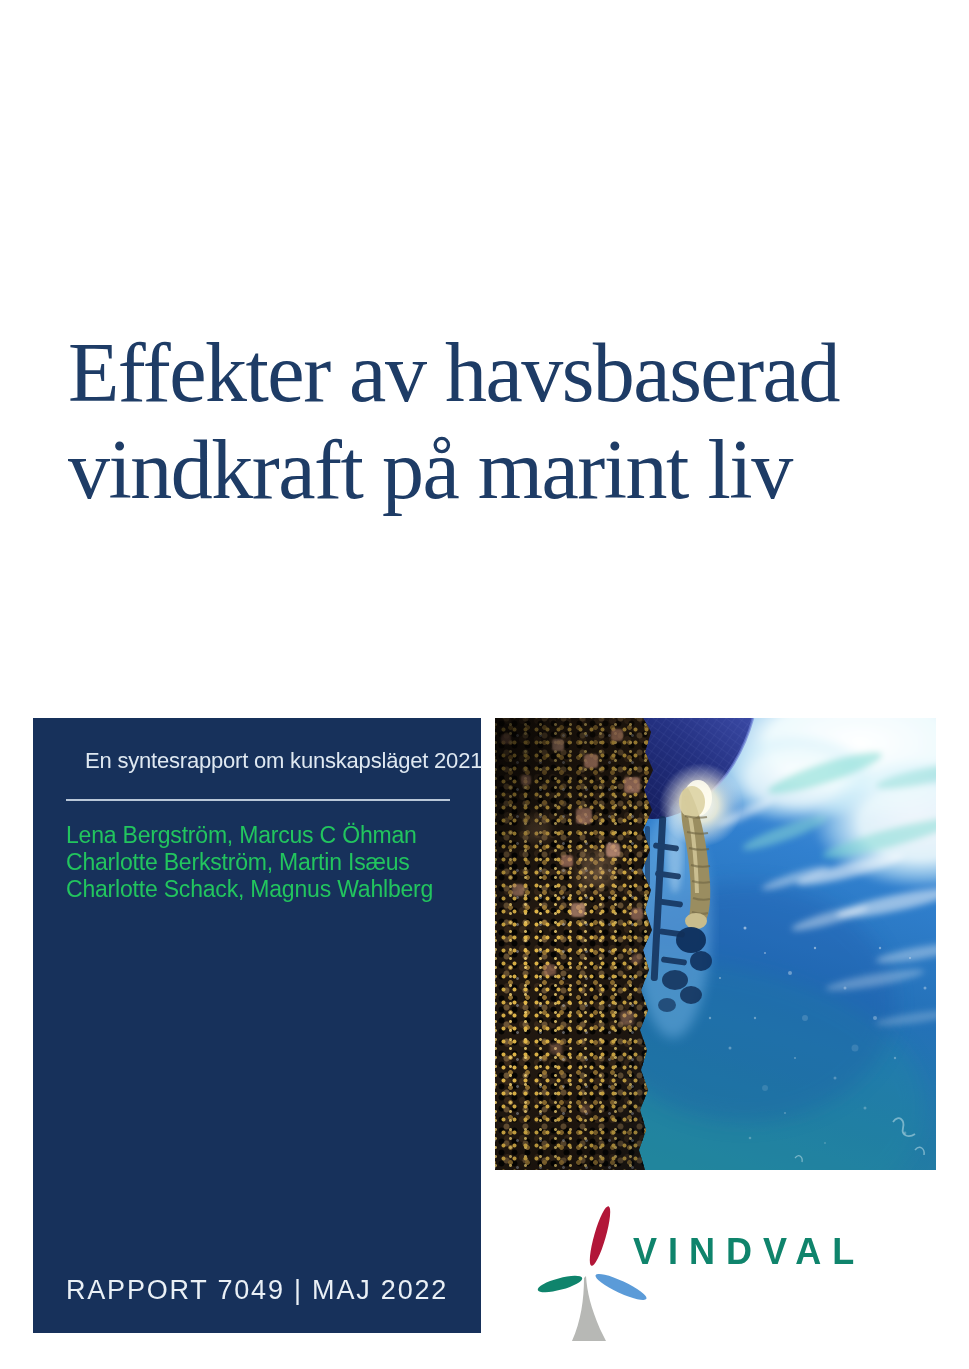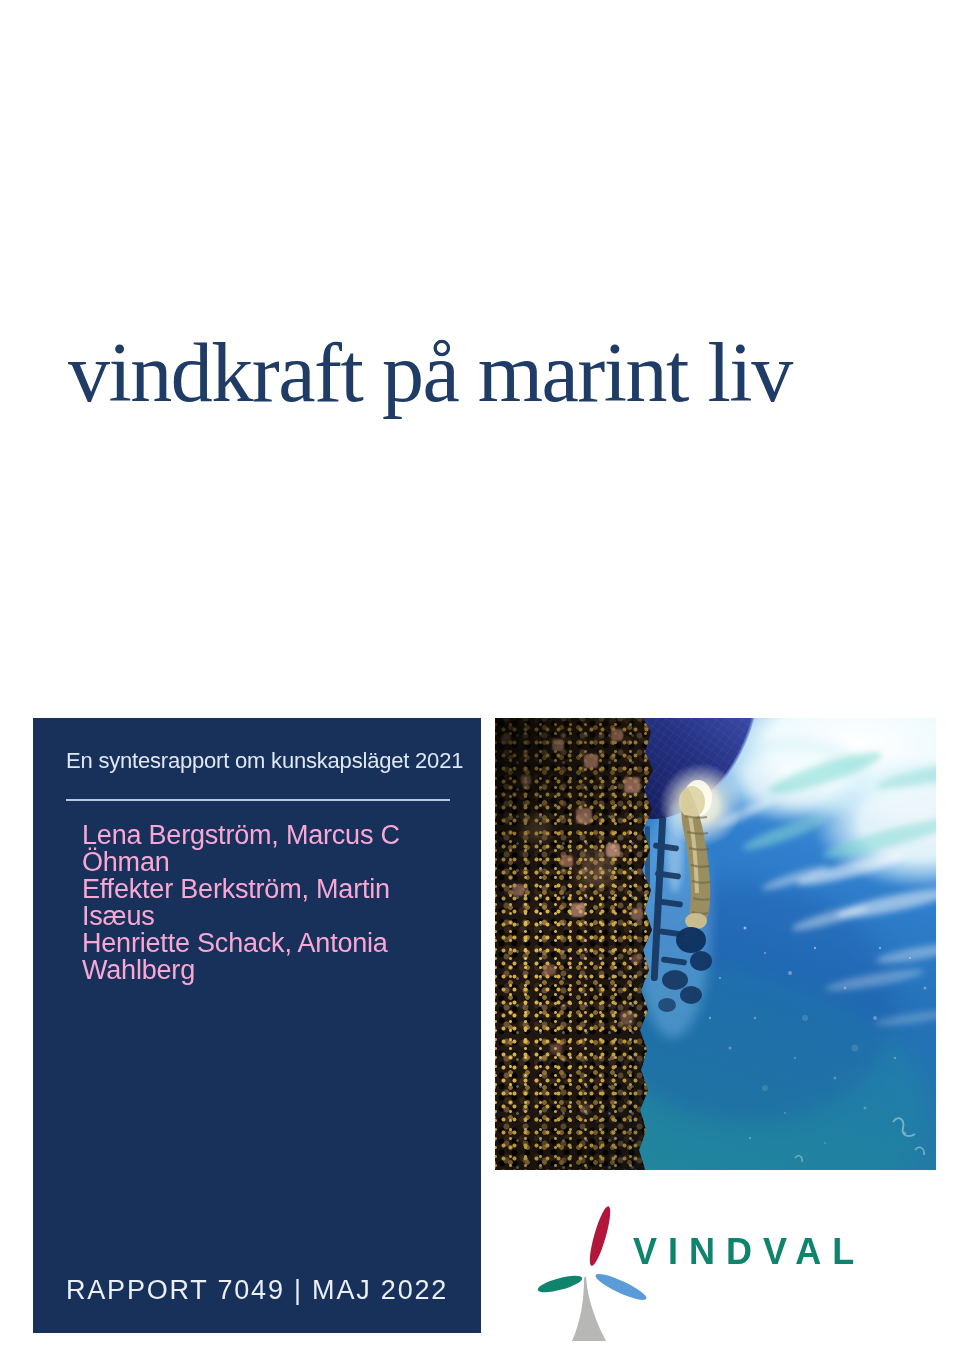--- a/index.html
+++ b/index.html
@@ -15,24 +15,24 @@
     color:#1e3c66;
   }
   .title span{display:block;}
   
   .panel{
     position:absolute;left:33px;top:718px;width:448px;height:615px;
     background:#17315b;box-sizing:border-box;
     padding:28px 30px 27px 33px;color:#e9eef5;
   }
   .subtitle{
-    font-size:22px;line-height:30px;letter-spacing:-0.2px;white-space:nowrap;color:#dfe8f1;
+    font-size:22px;line-height:30px;letter-spacing:-0.2px;white-space:nowrap;color:#dfe8f1;margin-left:19px;
   }
   .divider{margin-top:23px;width:384px;height:2px;background:#b9c7d8;}
-  .authors{margin-top:21px;font-size:27px;line-height:27px;letter-spacing:-0.2px;color:#f9a8d4;margin-left:16px;}
+  .authors{margin-top:21px;font-size:23px;line-height:27px;letter-spacing:-0.2px;color:#22c55e;}
   .report{
     position:absolute;left:33px;bottom:27px;
     font-size:27px;letter-spacing:1.8px;color:#eaf0f6;white-space:nowrap;
   }
   
   .photo{
     position:absolute;left:495px;top:718px;width:441px;height:452px;
     overflow:hidden;background:#2b79c2;
   }
   .photo svg{position:absolute;left:0;top:0;}
@@ -91,30 +91,31 @@
     position:absolute;left:633px;top:1237px;line-height:30px;
     font-size:36px;font-weight:bold;letter-spacing:11px;color:#0f846c;white-space:nowrap;
   }
 </style>
 </head>
 <body>
 
 <div class="page">
 
   <h1 class="title">
+    <span>Effekter av havsbaserad</span>
     <span>vindkraft på marint liv</span>
   </h1>
 
   <section class="panel">
     <div class="subtitle">En syntesrapport om kunskapsläget 2021</div>
     <div class="divider"></div>
     <div class="authors">
       <div>Lena Bergström, Marcus C Öhman</div>
-      <div>Effekter Berkström, Martin Isæus</div>
-      <div>Henriette Schack, Antonia Wahlberg</div>
+      <div>Charlotte Berkström, Martin Isæus</div>
+      <div>Charlotte Schack, Magnus Wahlberg</div>
     </div>
     <div class="report">RAPPORT 7049 | MAJ 2022</div>
   </section>
 
   <figure class="photo" style="margin:0">
     <svg width="441" height="452" viewBox="0 0 441 452">
       <defs>
         <linearGradient id="wg" x1="0.75" y1="0" x2="0.45" y2="1">
           <stop offset="0" stop-color="#5a9de0"></stop>
           <stop offset="0.28" stop-color="#3180cf"></stop>

